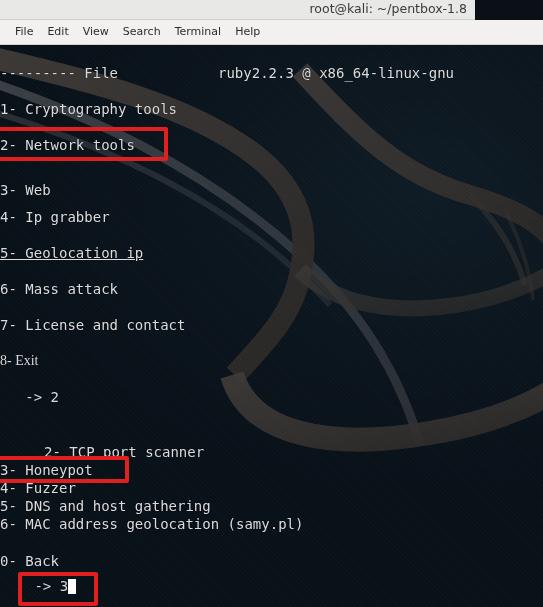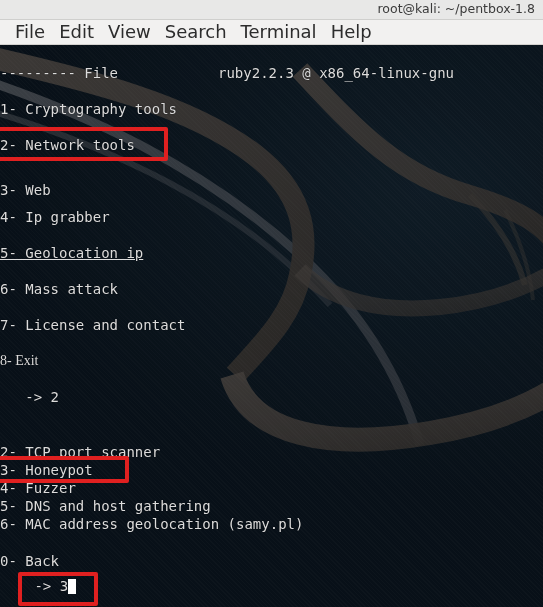--- a/index.html
+++ b/index.html
@@ -19,21 +19,21 @@
     width: 543px;
     height: 607px;
     overflow: hidden;
     background: #0b1016;
   }
 
   
   .titlebar {
     position: absolute;
     top: 0; left: 0;
-    width: 543px;
+    width: 475px;
     height: 20px;
     background: #e8e8e7;
     border-bottom: 1px solid #cfcfcd;
     box-sizing: border-box;
   }
   .titlebar-text {
     position: absolute;
     right: 8px;
     top: 1px;
     font-family: "DejaVu Sans", sans-serif;
@@ -51,21 +51,21 @@
     height: 25px;
     background: #f2f1f0;
     border-bottom: 1px solid #d4d2cf;
     box-sizing: border-box;
     display: flex;
     align-items: center;
     padding-left: 8px;
   }
   .menu-item {
     font-family: "DejaVu Sans", sans-serif;
-    font-size: 18px;
+    font-size: 11px;
     color: #2c2c2c;
     padding: 0 7px;
     line-height: 24px;
     white-space: nowrap;
     cursor: default;
   }
 
   
   .terminal {
     position: absolute;
@@ -202,21 +202,21 @@
       <div class="line" style="top:92px;">2- Network tools</div>
       <div class="line" style="top:124px;margin-top:13px;">3- Web</div>
       <div class="line" style="top:164px;">4- Ip grabber</div>
       <div class="line" style="top:200px;text-decoration:underline;">5- Geolocation ip</div>
       <div class="line" style="top:236px;">6- Mass attack</div>
       <div class="line" style="top:272px;">7- License and contact</div>
       <div class="line" style="top:308px;font-family:Liberation Serif, serif;">8- Exit</div>
 
       <div class="line" style="top:344px;">   -&gt; 2</div>
 
-      <div class="line" style="top:399px;">2- TCP port scanner</div>
+      <div class="line" style="top:399px;margin-left:44px;">2- TCP port scanner</div>
       <div class="line" style="top:417px;">3- Honeypot</div>
       <div class="line" style="top:435px;text-align:right;">4- Fuzzer</div>
       <div class="line" style="top:453px;">5- DNS and host gathering</div>
       <div class="line" style="top:471px;">6- MAC address geolocation (samy.pl)</div>
 
       <div class="line" style="top:508px;">0- Back</div>
 
       <div class="line" style="top:533px; left:26px;"><span> -&gt; 3</span><span class="cursor-block"></span></div>
 
     </div>

